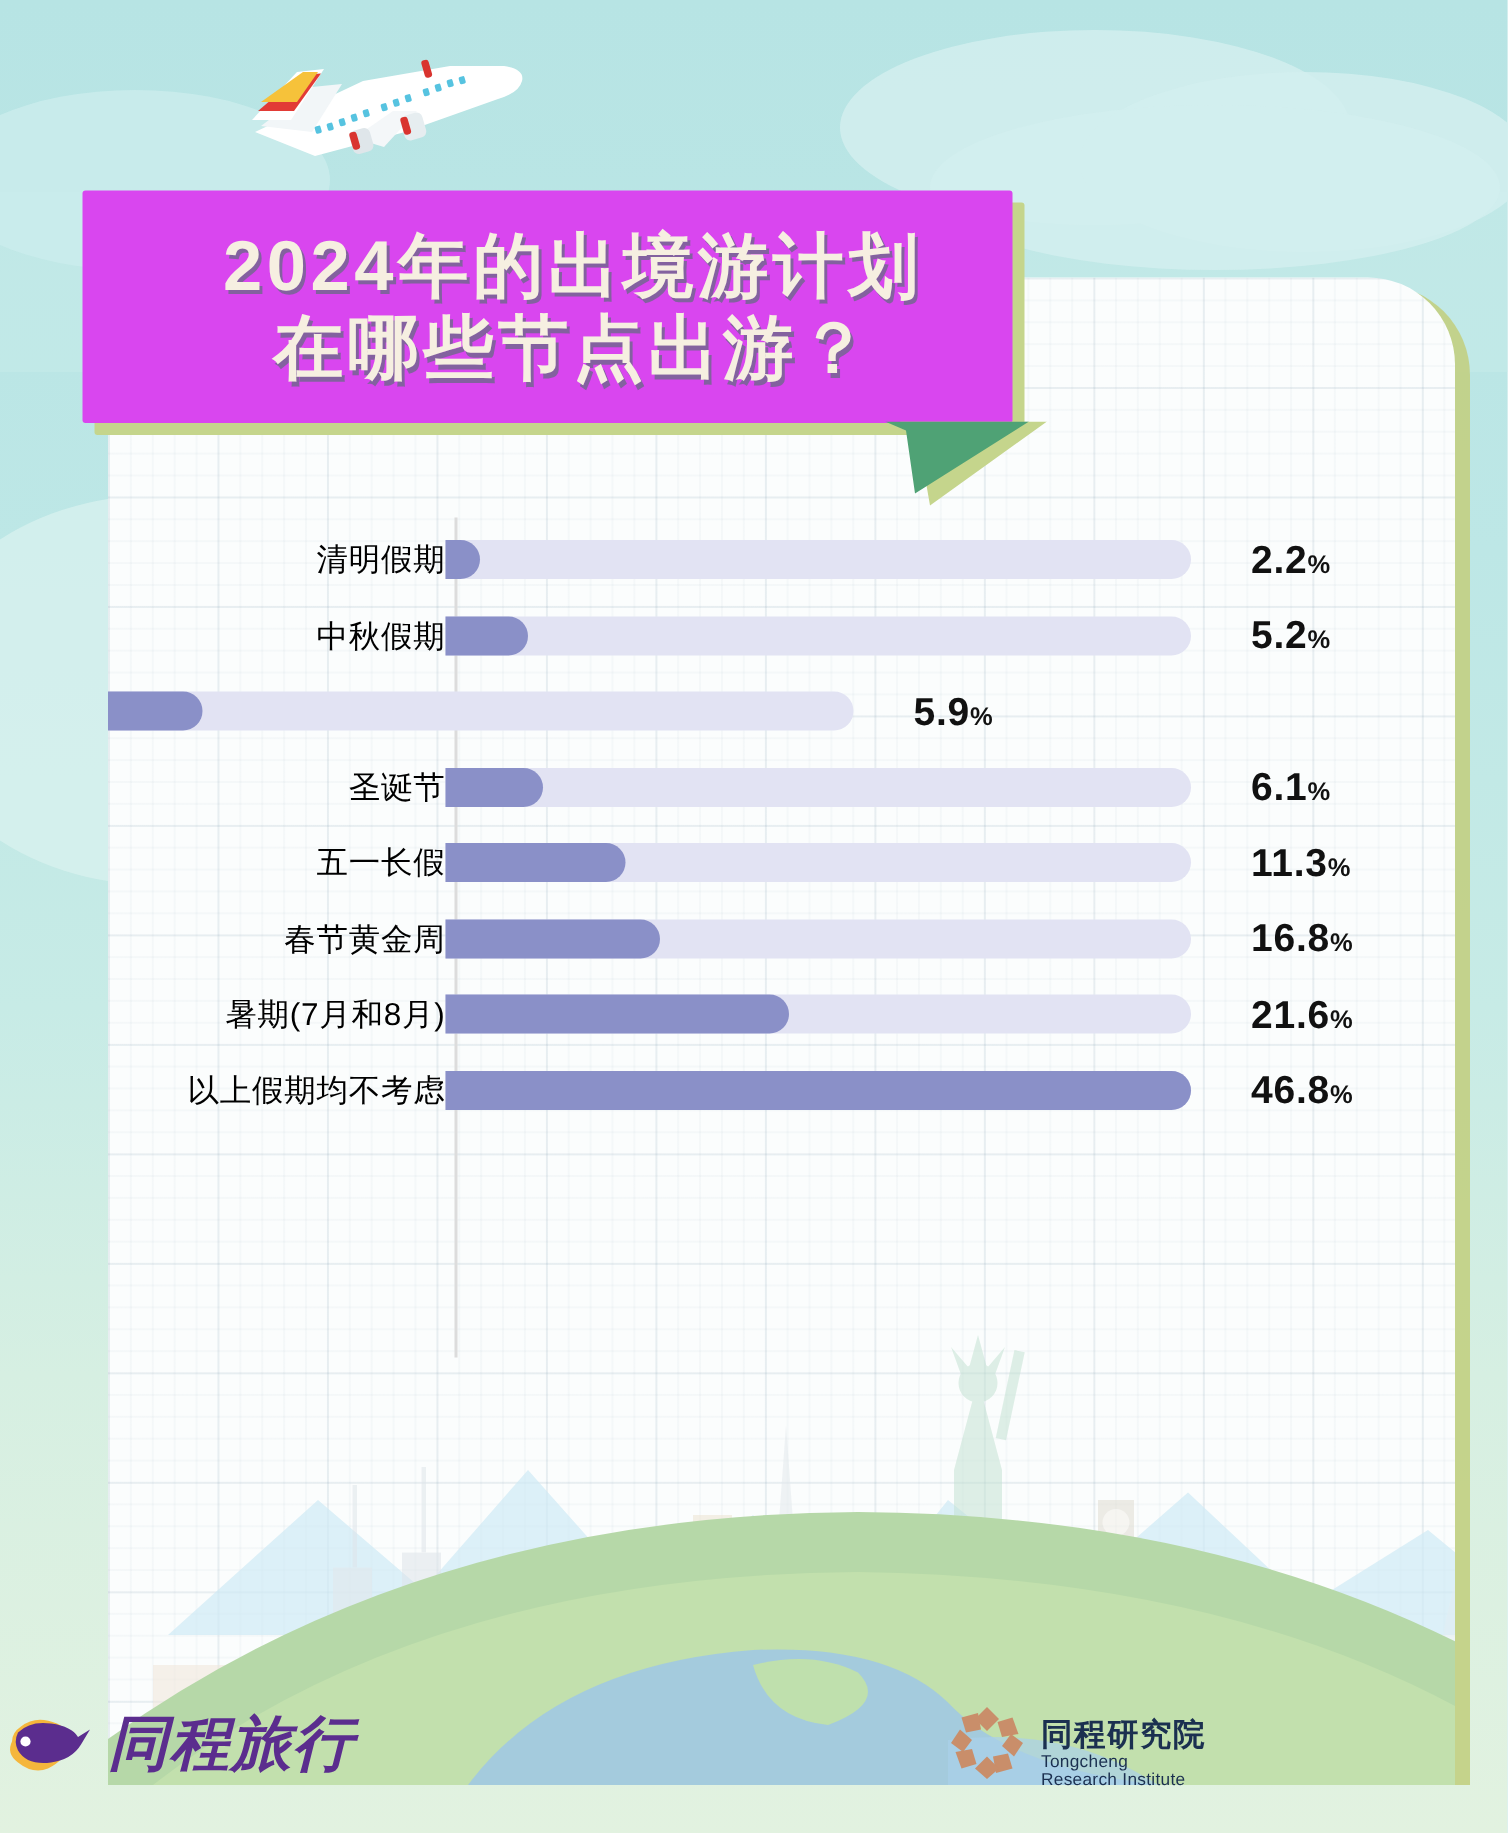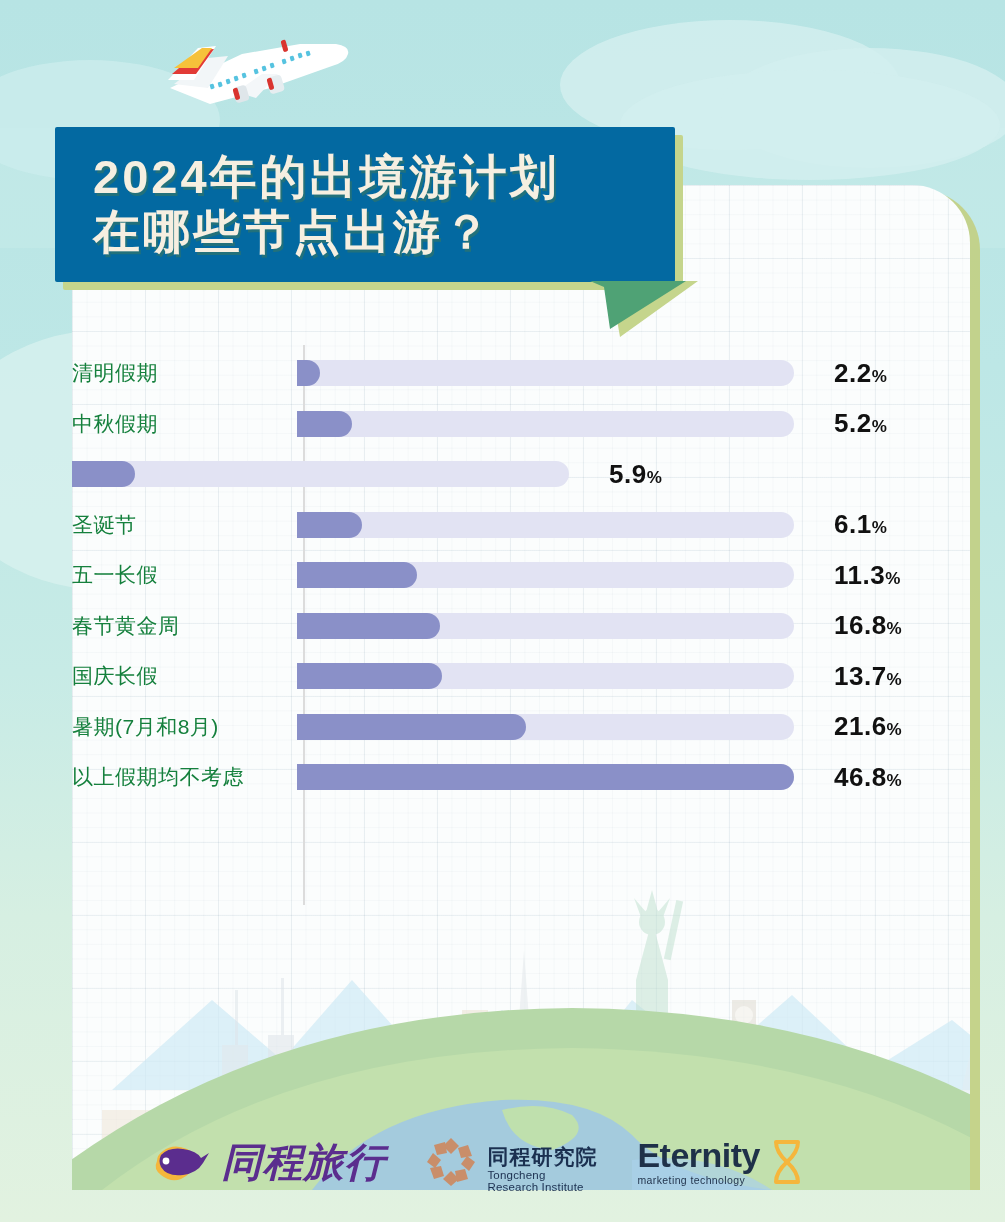--- a/index.html
+++ b/index.html
@@ -42,56 +42,56 @@
     background-size:73px 73px,73px 73px,14.6px 14.6px,14.6px 14.6px;
   }
 
   
   .banner-shadow{
     position:absolute;left:63px;top:135px;width:620px;height:155px;
     background:#c5d58c;border-radius:2px;
   }
   .banner{
     position:absolute;left:55px;top:127px;width:620px;height:155px;
-    background:#0369a1;border-radius:2px;
+    background:#d946ef;border-radius:2px;
     display:flex;flex-direction:column;justify-content:center;
-    padding:6px 4px 6px 38px;box-sizing:border-box;
+    padding:6px 4px 6px 38px;box-sizing:border-box;align-items:center;
   }
   .banner .line{
     color:#f6efe1;font-size:47px;font-weight:bold;letter-spacing:3px;
     line-height:1.16;text-shadow:2px 3px 0 rgba(60,120,92,.55);
     white-space:nowrap;
   }
   .tail{position:absolute;left:590px;top:281px;width:120px;height:60px;}
 
   
   .chart{position:absolute;left:72px;top:185px;width:898px;height:1005px;}
   .axis{position:absolute;left:231px;top:160px;width:2px;height:560px;background:#dcdcdc;}
   .rows{position:absolute;left:0;top:163px;width:898px;}
   .row{position:relative;height:50.5px;display:flex;align-items:center;}
   .row .rlabel{
-    width:225px;text-align:left;padding-right:18px;box-sizing:border-box;
-    font-size:21px;color:#15803d;font-weight:500;white-space:nowrap;letter-spacing:.5px;
+    width:225px;text-align:right;box-sizing:border-box;
+    font-size:21px;color:#000000;font-weight:500;white-space:nowrap;letter-spacing:.5px;
   }
   .track{
     position:relative;width:497px;height:26px;background:#e2e3f3;border-radius:0 13px 13px 0;
   }
   .fill{position:absolute;left:0;top:0;height:26px;background:#8a90c8;border-radius:0 13px 13px 0;}
   .val{
     margin-left:40px;font-size:26px;font-weight:bold;color:#111;letter-spacing:.5px;white-space:nowrap;
   }
   .val .pct{font-size:17px;font-weight:bold;}
 
   
   .scene{position:absolute;left:0;bottom:0;width:1005px;height:330px;pointer-events:none;}
 
   
   .logos{
     position:absolute;left:0;bottom:28px;width:804px;height:64px;
-    display:flex;align-items:center;justify-content:flex-end;gap:40px;
+    display:flex;align-items:center;justify-content:space-between;gap:40px;
   }
   .logo{display:flex;align-items:center;gap:10px;}
   .logo-tc-text{color:#5b2d8e;font-size:40px;font-weight:bold;font-style:italic;letter-spacing:1px;}
   .tri-text{display:flex;flex-direction:column;line-height:1.08;margin-top:16px;}
   .tri-cn{color:#1b3050;font-size:21px;font-weight:bold;letter-spacing:1px;}
   .tri-en{color:#1b3050;font-size:11.5px;letter-spacing:.2px;}
   .et-text{display:flex;flex-direction:column;line-height:1;}
   .et-main{color:#1f3149;font-size:34px;font-weight:bold;letter-spacing:-.5px;}
   .et-sub{color:#1f3149;font-size:10.5px;letter-spacing:.4px;margin-top:3px;}
 </style>
@@ -219,27 +219,20 @@
           <div class="val"><span>11.3</span><span class="pct">%</span></div>
         </div>
         <div class="row">
           <div class="rlabel">春节黄金周</div>
           <div class="track">
             <div class="fill" style="width: 28.8462%;"></div>
           </div>
           <div class="val"><span>16.8</span><span class="pct">%</span></div>
         </div>
         <div class="row">
-          <div class="rlabel">国庆长假</div>
-          <div class="track">
-            <div class="fill" style="width: 29.2735%;"></div>
-          </div>
-          <div class="val"><span>13.7</span><span class="pct">%</span></div>
-        </div>
-        <div class="row">
           <div class="rlabel">暑期(7月和8月)</div>
           <div class="track">
             <div class="fill" style="width: 46.1538%;"></div>
           </div>
           <div class="val"><span>21.6</span><span class="pct">%</span></div>
         </div>
         <div class="row">
           <div class="rlabel">以上假期均不考虑</div>
           <div class="track">
             <div class="fill" style="width: 100%;"></div>
@@ -282,24 +275,15 @@
           <path d="M9 9 L20 6 L22 17 L12 19 Z"></path>
         </g>
       </svg>
       <div class="tri-text">
         <div class="tri-cn">同程研究院</div>
         <div class="tri-en">Tongcheng</div>
         <div class="tri-en">Research Institute</div>
       </div>
     </div>
 
-    <div class="logo">
-      <div class="et-text">
-        <div class="et-main">Eternity</div>
-        <div class="et-sub">marketing technology</div>
-      </div>
-      <svg width="34" height="48" viewBox="0 0 34 48">
-        <path d="M6 4 Q17 4 28 4 Q28 14 17 24 Q6 34 6 44 Q17 44 28 44 Q28 34 17 24 Q6 14 6 4 Z" fill="none" stroke="#f5b63c" stroke-width="4" stroke-linejoin="round" stroke-linecap="round"></path>
-      </svg>
-    </div>
   </div>
 
 </div>
 
 </body></html>

